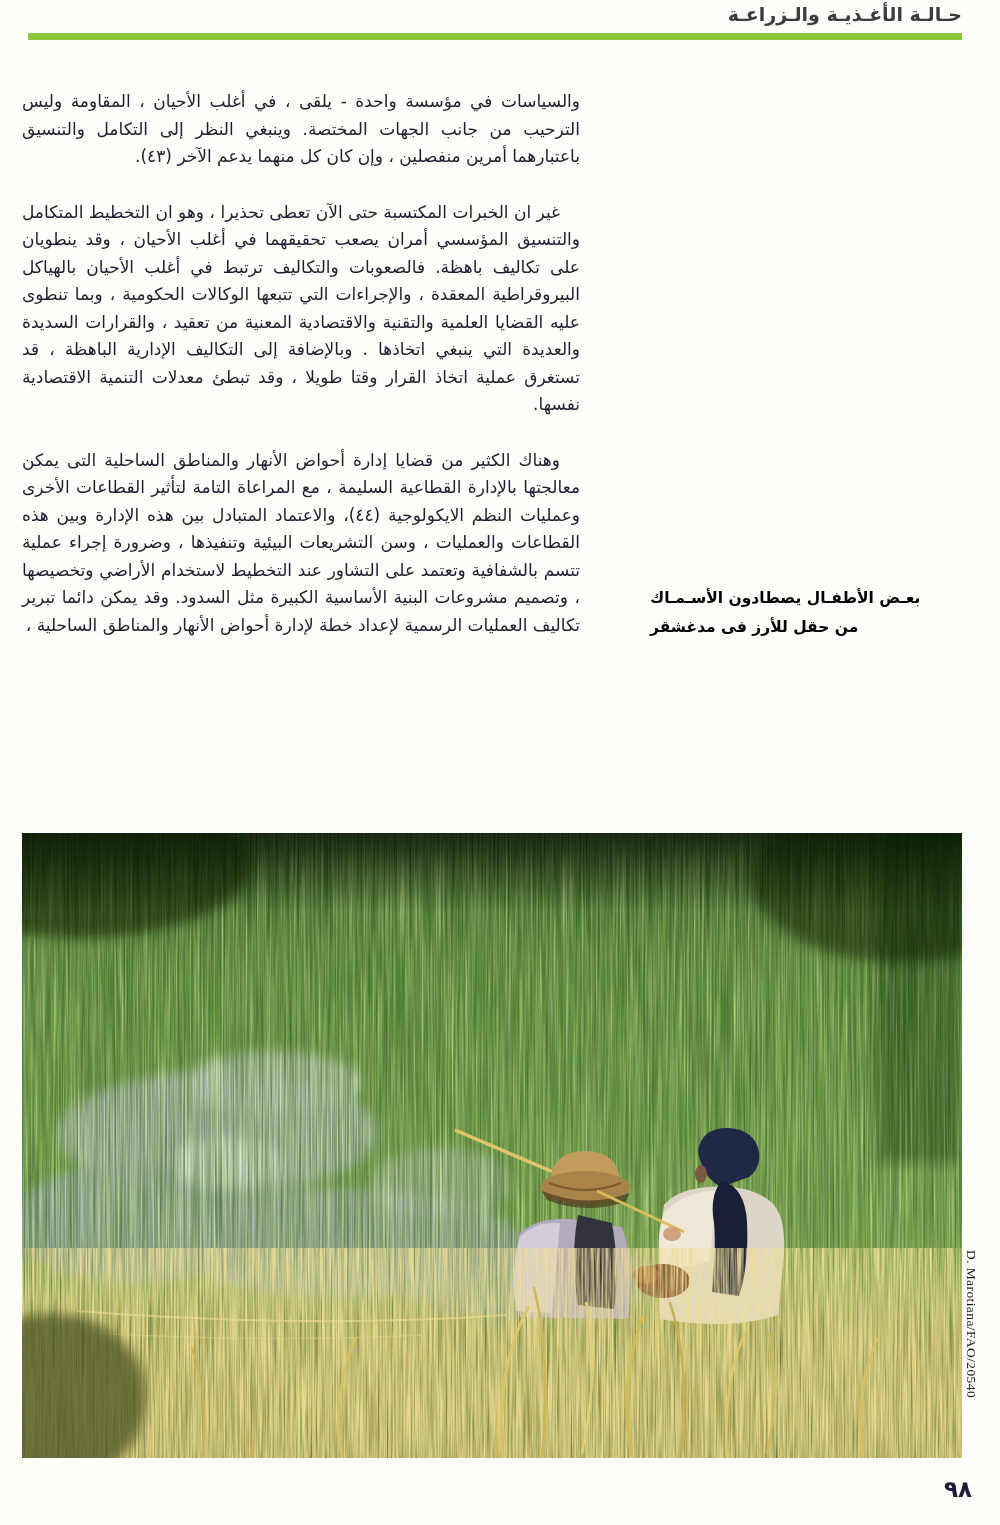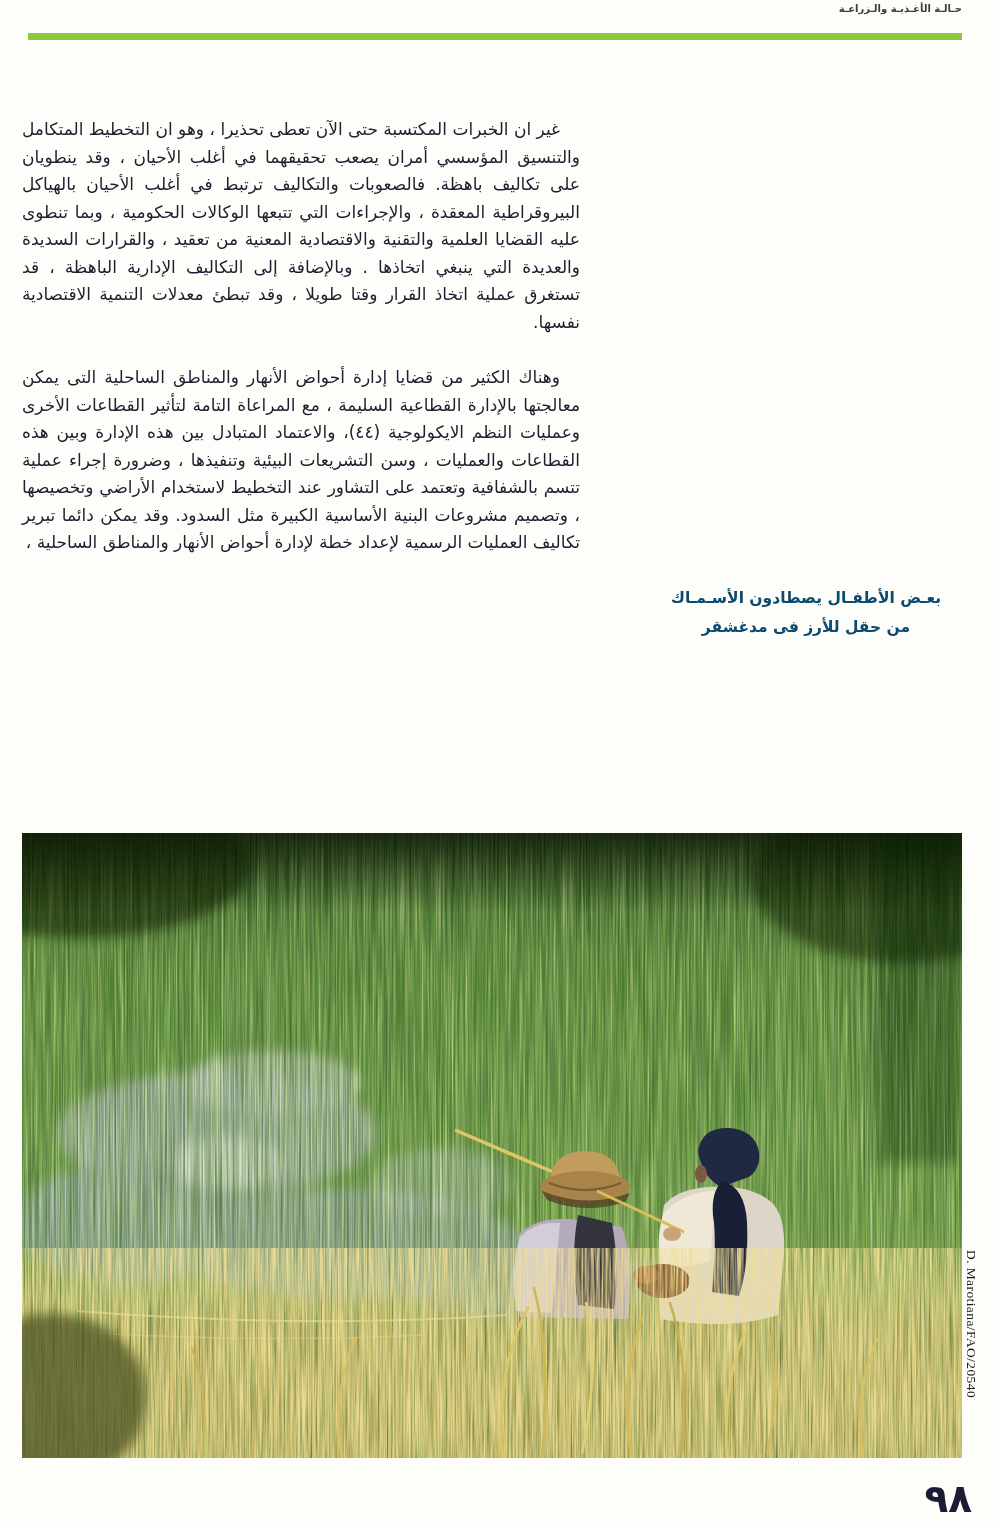--- a/index.html
+++ b/index.html
@@ -3,68 +3,69 @@
 <meta charset="utf-8">
 <style>
   html, body { margin:0; padding:0; background:#e8e8e8; }
   .page {
     position:relative; width:1000px; height:1525px;
     background:#fdfdfa; overflow:hidden;
     font-family:"DejaVu Sans", sans-serif;
   }
   .header-title {
     position:absolute; top:3px; right:38px;
-    direction:rtl; font-size:10px; font-weight:bold;
+    direction:rtl; font-size:19px; font-weight:bold;
     color:#3b3b40; letter-spacing:0.5px;
   }
   .green-rule {
     position:absolute; left:28px; top:33px;
     width:934px; height:7px; background:#8dc63f;
   }
   .article {
     position:absolute; left:22px; top:88px; width:558px;
     direction:rtl; text-align:justify;
     font-size:17px; line-height:27.5px; color:#1e1e30;
   }
   .para { margin:0 0 9px 0; }
   .indent { text-indent:20px;margin-top:28px; }
   .caption {
     position:absolute; left:650px; top:584px; width:312px;
-    direction:rtl; text-align:center; color:#0c4a6e;
+    direction:rtl; text-align:left; color:#000000;
   }
   .caption-title {
     font-weight:bold; font-size:15.5px; line-height:29px;
     white-space:pre-line; margin:0 0 24px 0;
   }
   .caption-body { font-size:13.5px; line-height:27px; }
   .photo {
     position:absolute; left:22px; top:833px;
     width:940px; height:625px; overflow:hidden;
   }
   .photo svg { display:block; }
   .credit {
     position:absolute; left:963px; top:1250px; height:212px;
     writing-mode:vertical-rl;
     font-family:"Liberation Serif", serif;
     font-size:13.5px; letter-spacing:0.4px; color:#1b1b1b;
   }
   .page-number {
     position:absolute; right:28px; top:1476px;
-    direction:rtl; font-size:39px; font-weight:bold; color:#1c1c36;
+    direction:rtl; font-size:23px; font-weight:bold; color:#1c1c36;
   }
 </style>
 </head>
 <body>
 
 <div class="page">
 
   <div class="header-title">حـالـة الأغـذيـة والـزراعـة</div>
   <div class="green-rule"></div>
 
   <div class="article">
+    <p class="para">والسياسات في مؤسسة واحدة - يلقى ، في أغلب الأحيان ، المقاومة وليس الترحيب من جانب الجهات المختصة. وينبغي النظر إلى التكامل والتنسيق باعتبارهما أمرين منفصلين ، وإن كان كل منهما يدعم الآخر (٤٣).</p>
     <p class="para indent">غير ان الخبرات المكتسبة حتى الآن تعطى تحذيرا ، وهو ان التخطيط المتكامل والتنسيق المؤسسي أمران يصعب تحقيقهما في أغلب الأحيان ، وقد ينطويان على تكاليف باهظة. فالصعوبات والتكاليف ترتبط في أغلب الأحيان بالهياكل البيروقراطية المعقدة ، والإجراءات التي تتبعها الوكالات الحكومية ، وبما تنطوى عليه القضايا العلمية والتقنية والاقتصادية المعنية من تعقيد ، والقرارات السديدة والعديدة التي ينبغي اتخاذها . وبالإضافة إلى التكاليف الإدارية الباهظة ، قد تستغرق عملية اتخاذ القرار وقتا طويلا ، وقد تبطئ معدلات التنمية الاقتصادية نفسها.</p>
     <p class="para indent">وهناك الكثير من قضايا إدارة أحواض الأنهار والمناطق الساحلية التى يمكن معالجتها بالإدارة القطاعية السليمة ، مع المراعاة التامة لتأثير القطاعات الأخرى وعمليات النظم الايكولوجية (٤٤)، والاعتماد المتبادل بين هذه الإدارة وبين هذه القطاعات والعمليات ، وسن التشريعات البيئية وتنفيذها ، وضرورة إجراء عملية تتسم بالشفافية وتعتمد على التشاور عند التخطيط لاستخدام الأراضي وتخصيصها ، وتصميم مشروعات البنية الأساسية الكبيرة مثل السدود. وقد يمكن دائما تبرير تكاليف العمليات الرسمية لإعداد خطة لإدارة أحواض الأنهار والمناطق الساحلية ،</p>
   </div>
 
   <div class="caption">
     <div class="caption-title">بعـض الأطفـال يصطادون الأسـمـاك
 من حقل للأرز فى مدغشقر</div>
   </div>
 
   <div class="photo">

